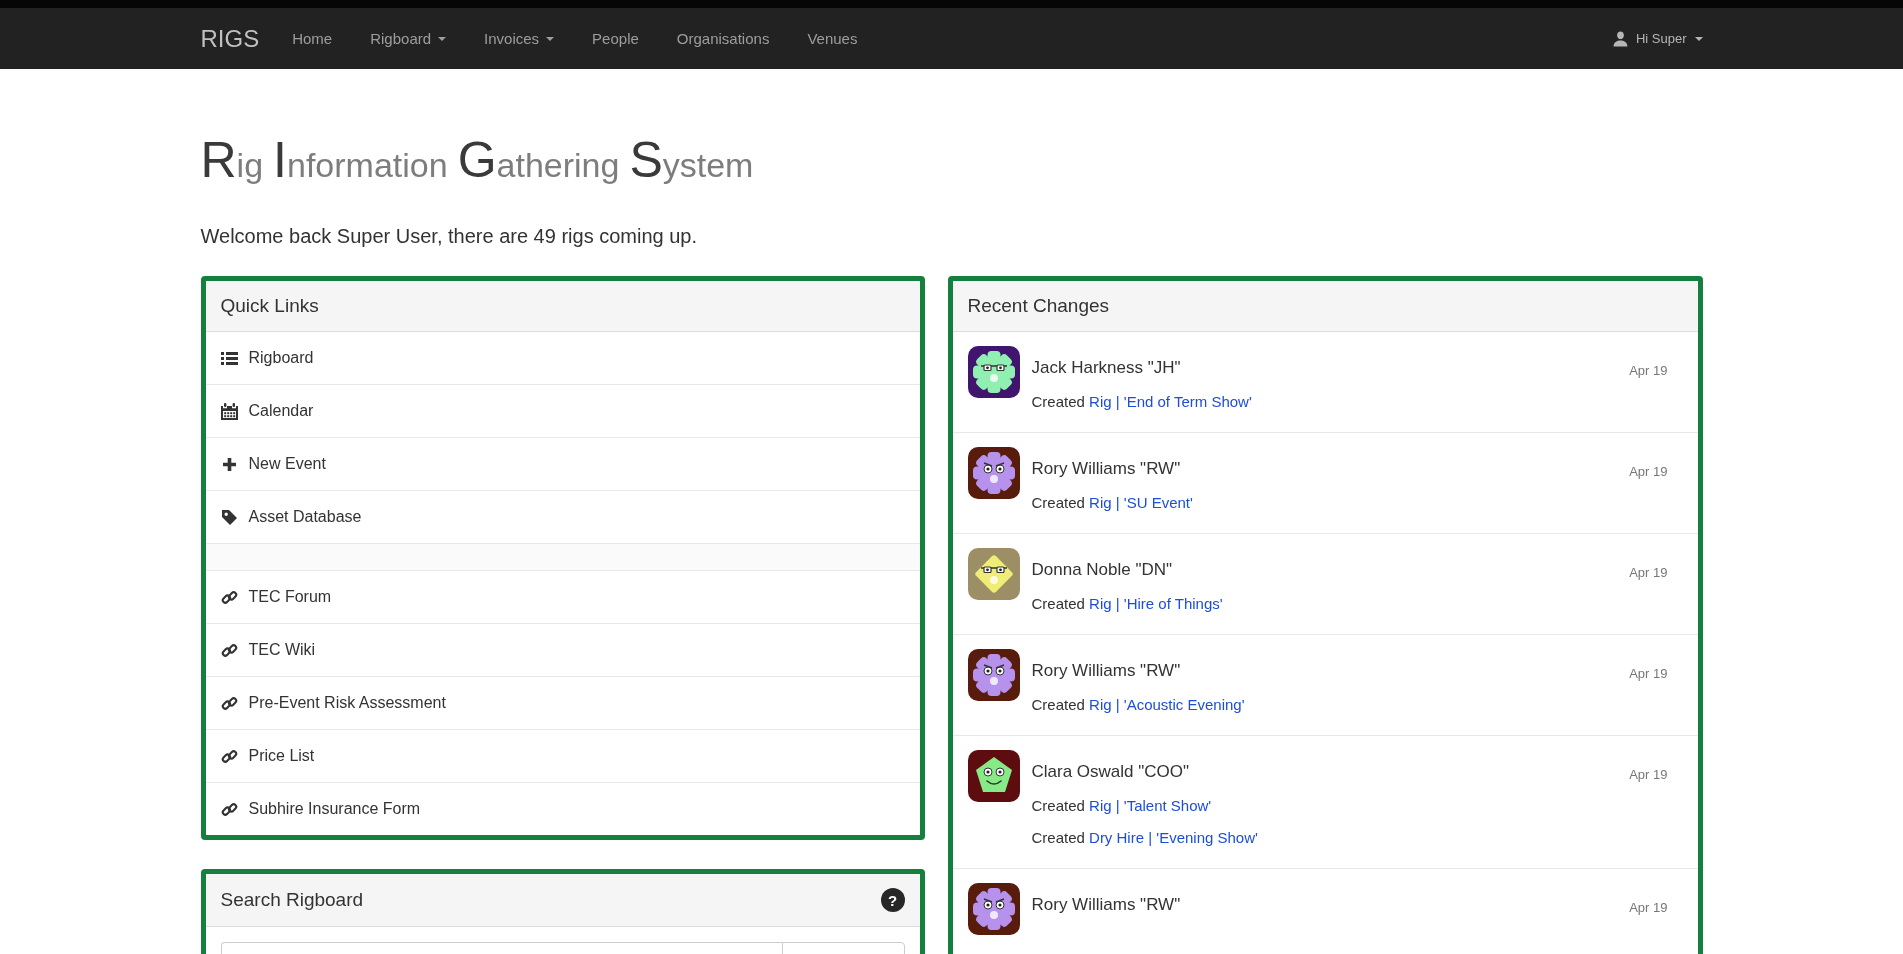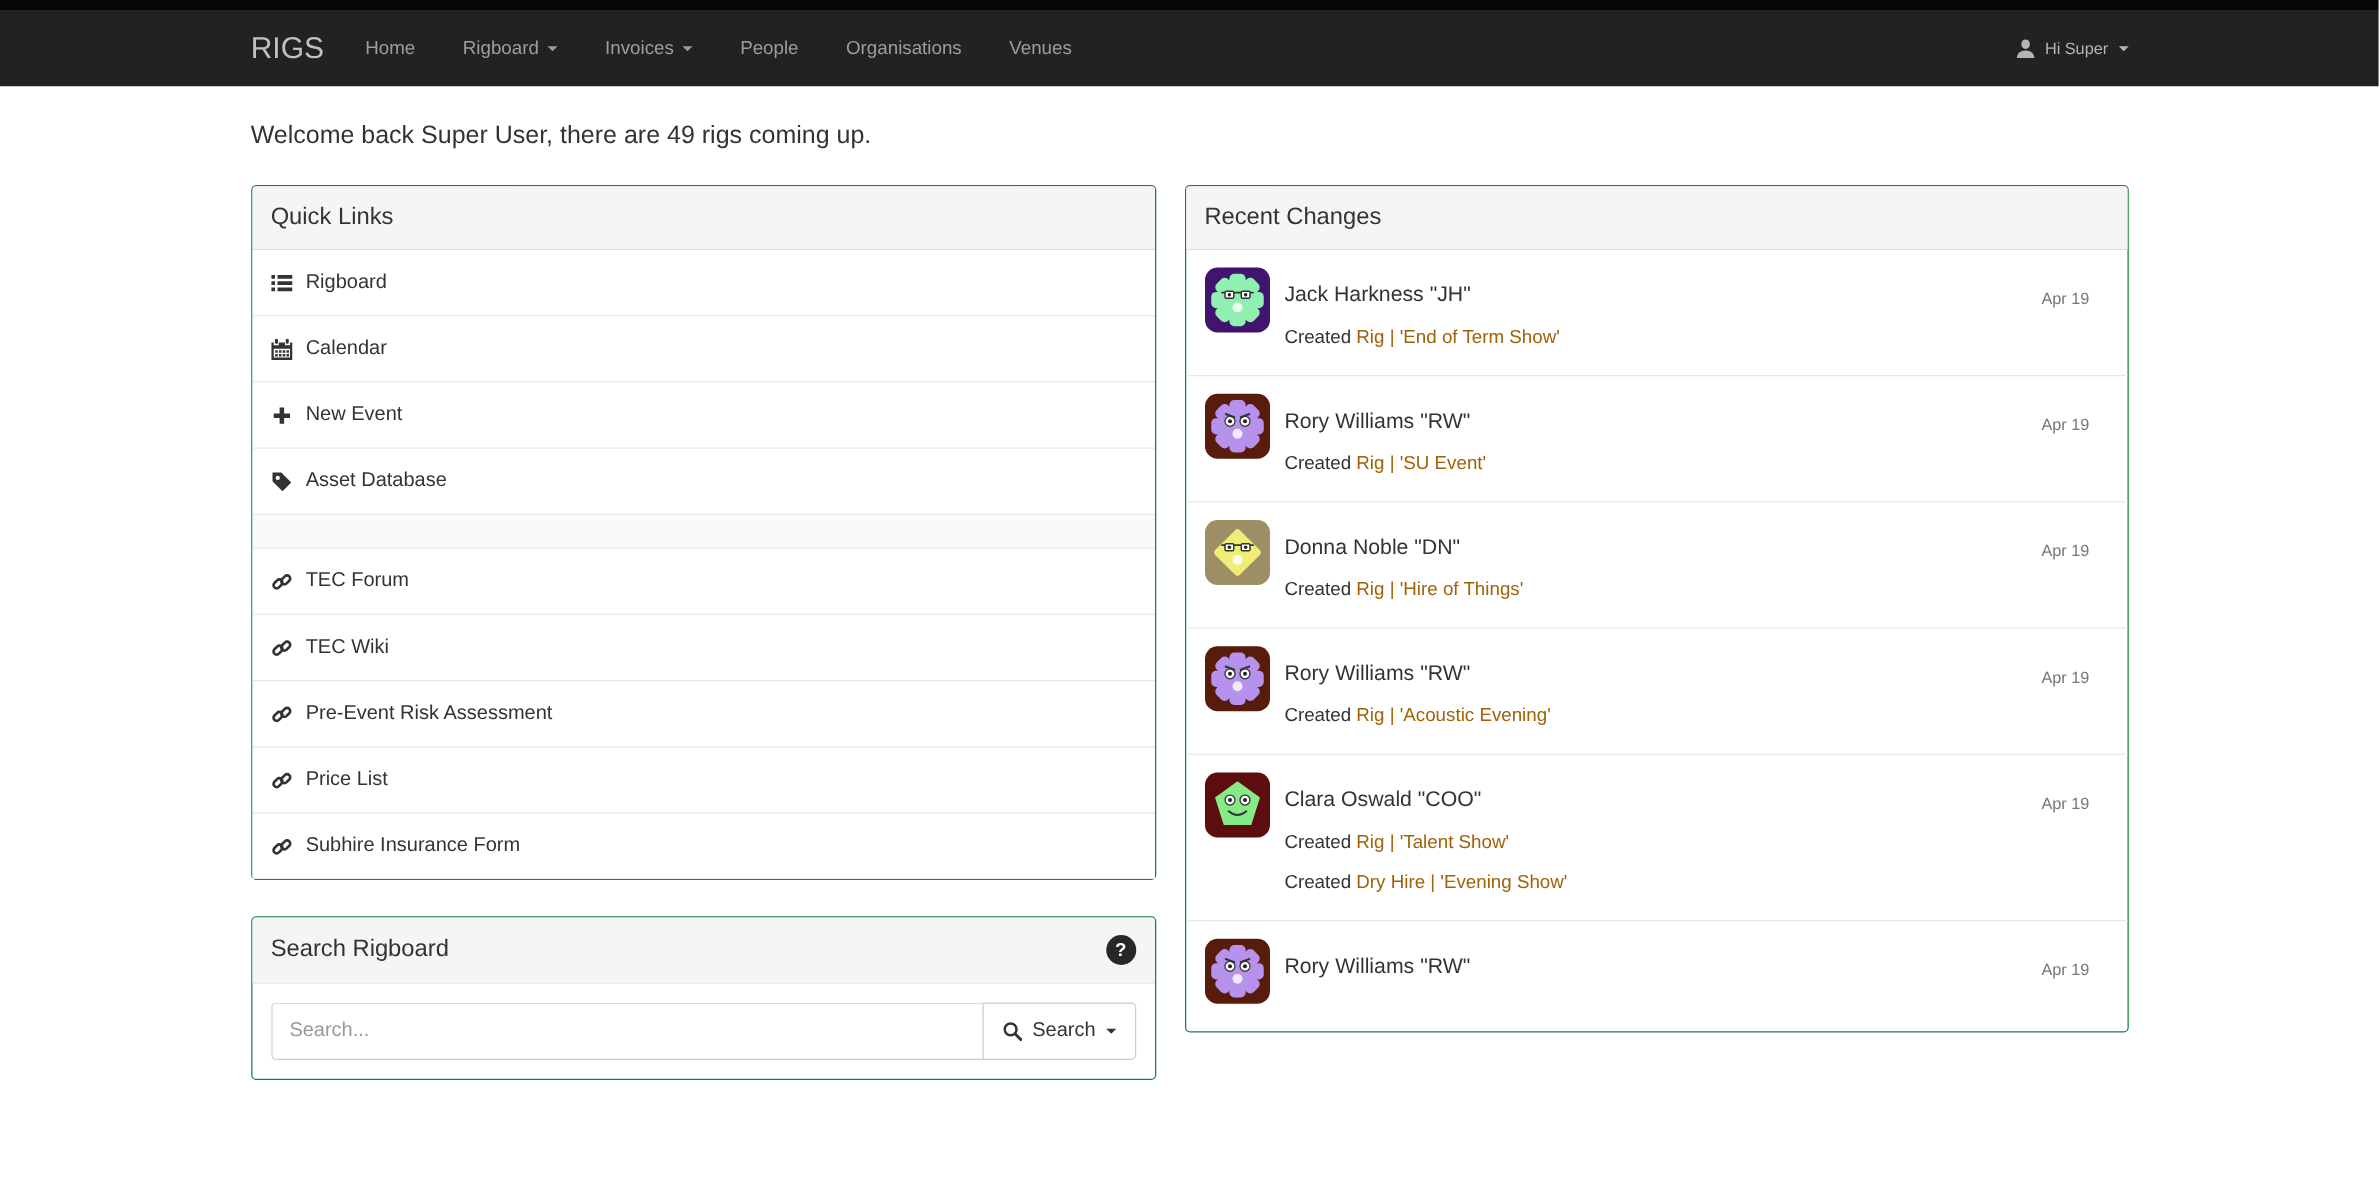--- a/index.html
+++ b/index.html
@@ -26,21 +26,21 @@
   h1 { margin:60px 0 0 0; font-weight:400; line-height:62px; }
   h1 .cap  { font-size:50px; color:#3a3a3a; }
   h1 .rest { font-size:34px; color:#7d7d7d; }
   h1 .word { margin-right:10px; }
   .welcome { margin:26px 0 0 0; font-size:20px; line-height:26px; color:#333; }
 
   .row { display:flex; justify-content:space-between; margin-top:27px; }
   .col-left  { width:724px; }
   .col-right { width:755px; }
 
-  .panel { border:1px solid #15803d; border-radius:4px; background:#fff; }
+  .panel { border:5px solid #15803d; border-radius:4px; background:#fff; }
   .panel-heading { background:#f5f5f5; border-bottom:1px solid #ddd;
     border-radius:3px 3px 0 0; padding:14px 15px; font-size:19px; color:#333;
     display:flex; align-items:center; justify-content:space-between; }
 
   .list-group { margin:0; padding:0; list-style:none; }
   .list-group-item { padding:16px 15px; font-size:16px; line-height:20px;
     display:flex; align-items:center; gap:11px; color:#333; cursor:pointer;
     border-top:1px solid #e8e8e8; background:#fff; }
   .list-group-item:first-child { border-top:none; }
   .list-group-item.separator { background:#fafafa; height:27px; padding:0; cursor:default; }
@@ -60,21 +60,21 @@
     display:flex; align-items:center; gap:8px; }
 
   .entry { display:flex; padding:14px 30px 22px 15px; border-top:1px solid #e8e8e8;
     position:relative; }
   .entry:first-child { border-top:none; }
   .entry-avatar { width:52px; height:52px; border-radius:10px; flex:none;
     display:flex; align-items:center; justify-content:center; overflow:hidden; }
   .entry-body { margin-left:12px; margin-top:12px; }
   .entry-name { font-size:17px; color:#333; }
   .entry-action { margin-top:15px; font-size:15px; color:#333; }
-  .entry-action .action-link { color:#a16207; cursor:pointer; }
+  .entry-action .action-link { color:#1d4ed8; cursor:pointer; }
   .entry-date { position:absolute; top:31px; right:30px; font-size:13px; color:#777; }
 </style>
 </head>
 <body>
 
 <div class="top-strip"></div>
 
 <nav class="navbar">
   <div class="container">
     <span class="brand">RIGS</span>
@@ -106,20 +106,21 @@
             <path fill="#b5b5b5" d="M7 0.5c1.9 0 3.2 1.4 3.2 3.4S8.9 7.6 7 7.6 3.8 5.9 3.8 3.9 5.1 0.5 7 0.5zM0.5 14.5c0-3.3 2.4-5.6 6.5-5.6s6.5 2.3 6.5 5.6z"></path>
           </svg>
       </span>
       <span>Hi Super</span>
       <span class="caret"></span>
     </div>
   </div>
 </nav>
 
 <div class="container">
+  <h1 id="page-title"><span class="word"><span class="cap">R</span><span class="rest">ig</span></span><span class="word"><span class="cap">I</span><span class="rest">nformation</span></span><span class="word"><span class="cap">G</span><span class="rest">athering</span></span><span class="word"><span class="cap">S</span><span class="rest">ystem</span></span></h1>
   <p class="welcome">Welcome back Super User, there are 49 rigs coming up.</p>
 
   <div class="row">
     <div class="col-left">
       <div class="panel">
         <div class="panel-heading">
           <span>Quick Links</span>
         </div>
         <ul class="list-group" id="quick-links-list">
             <li class="list-group-item">

